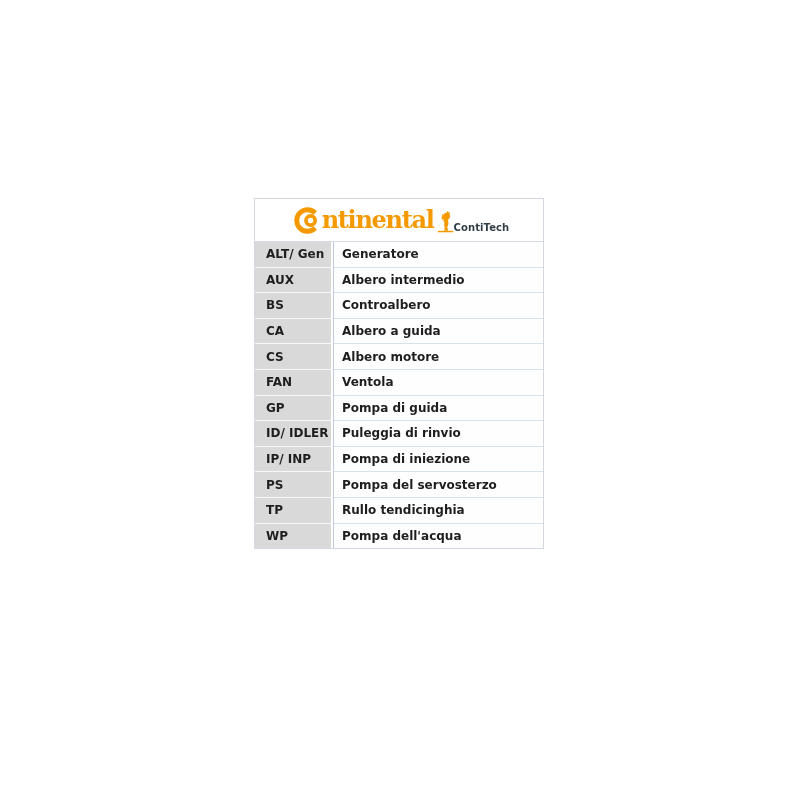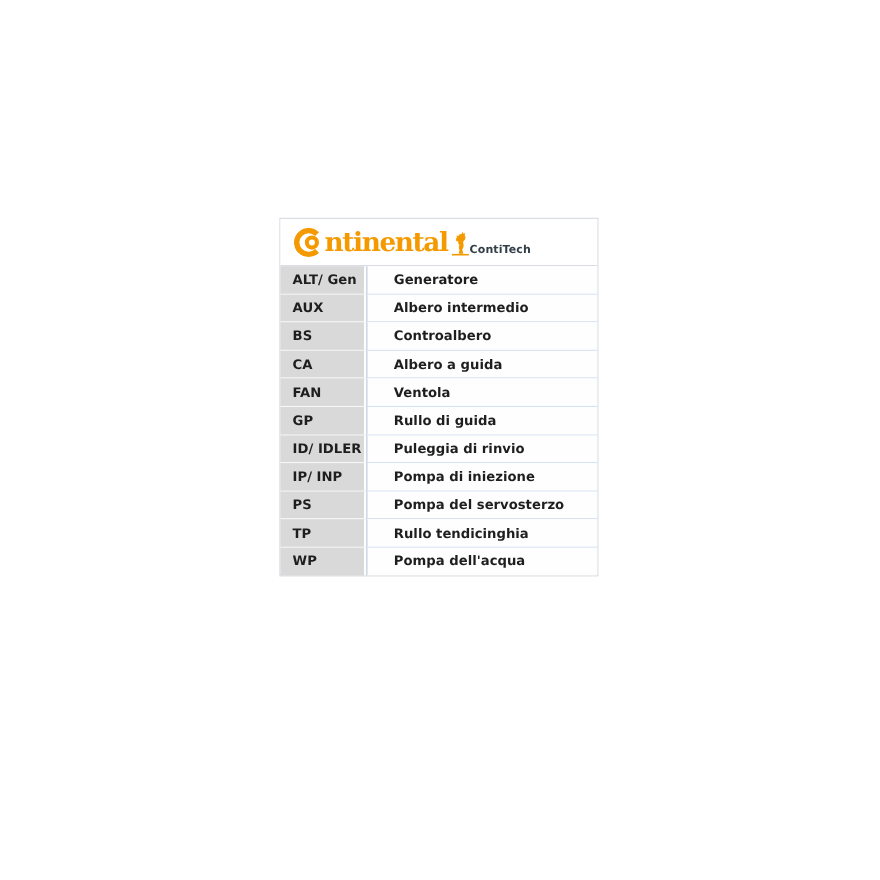--- a/index.html
+++ b/index.html
@@ -17,21 +17,21 @@
     width: 290px;
     background: #ffffff;
     border: 1px solid #d3d7e0;
     box-sizing: border-box;
   }
   .header {
     height: 42px;
     border-bottom: 1px solid #d6dae3;
     display: flex;
     align-items: center;
-    justify-content: flex-start;
+    justify-content: center;
     padding: 0 7px 0 12px;
     background: #ffffff;
   }
   .logo {
     display: flex;
     align-items: center;
     height: 100%;
   }
   .logo-co {
     display: block;
@@ -80,21 +80,21 @@
     white-space: nowrap;
   }
   td.abbr {
     background: #d9d9d9;
     padding-left: 11px;
     border-bottom: 1px solid #f7f7f7;
     border-right: 2px solid #ffffff;
   }
   td.desc {
     background: #fefefe;
-    padding-left: 24px;
+    padding-left: 8px;
     border-bottom: 1px solid #d5e2ef;
     border-left: 1px solid #bcc8dc;
   }
   tr:last-child td { border-bottom: none; }
 </style>
 </head>
 <body>
 
 <div class="card">
 
@@ -129,26 +129,30 @@
         </tr>
         <tr>
           <td class="abbr">BS</td>
           <td class="desc">Controalbero</td>
         </tr>
         <tr>
           <td class="abbr">CA</td>
           <td class="desc">Albero a guida</td>
         </tr>
         <tr>
+          <td class="abbr">CS</td>
+          <td class="desc">Albero motore</td>
+        </tr>
+        <tr>
           <td class="abbr">FAN</td>
           <td class="desc">Ventola</td>
         </tr>
         <tr>
           <td class="abbr">GP</td>
-          <td class="desc">Rullo di guida</td>
+          <td class="desc">Pompa di guida</td>
         </tr>
         <tr>
           <td class="abbr">ID/ IDLER</td>
           <td class="desc">Puleggia di rinvio</td>
         </tr>
         <tr>
           <td class="abbr">IP/ INP</td>
           <td class="desc">Pompa di iniezione</td>
         </tr>
         <tr>

